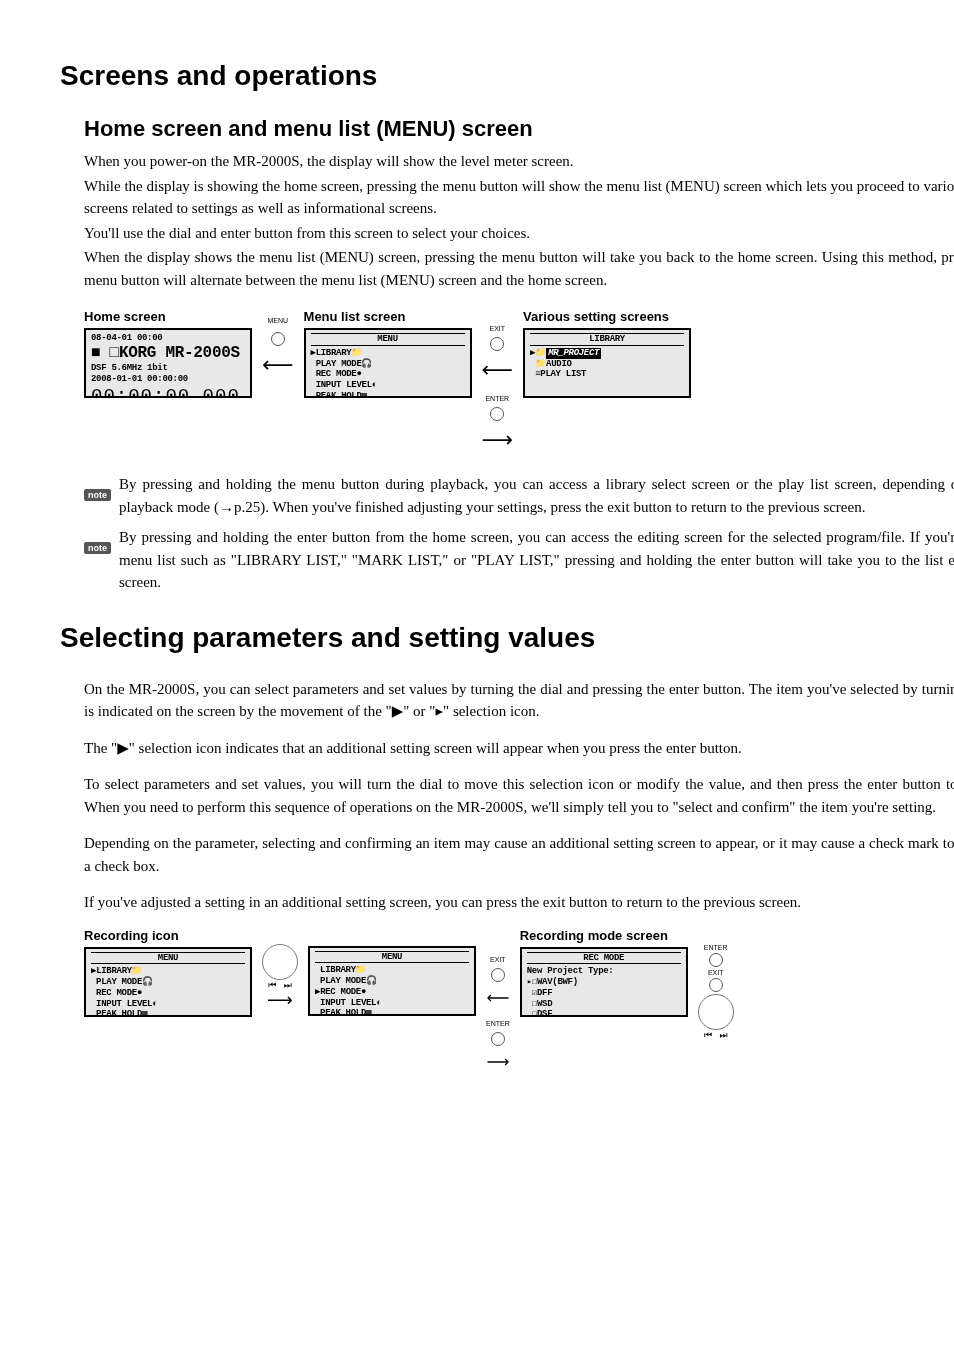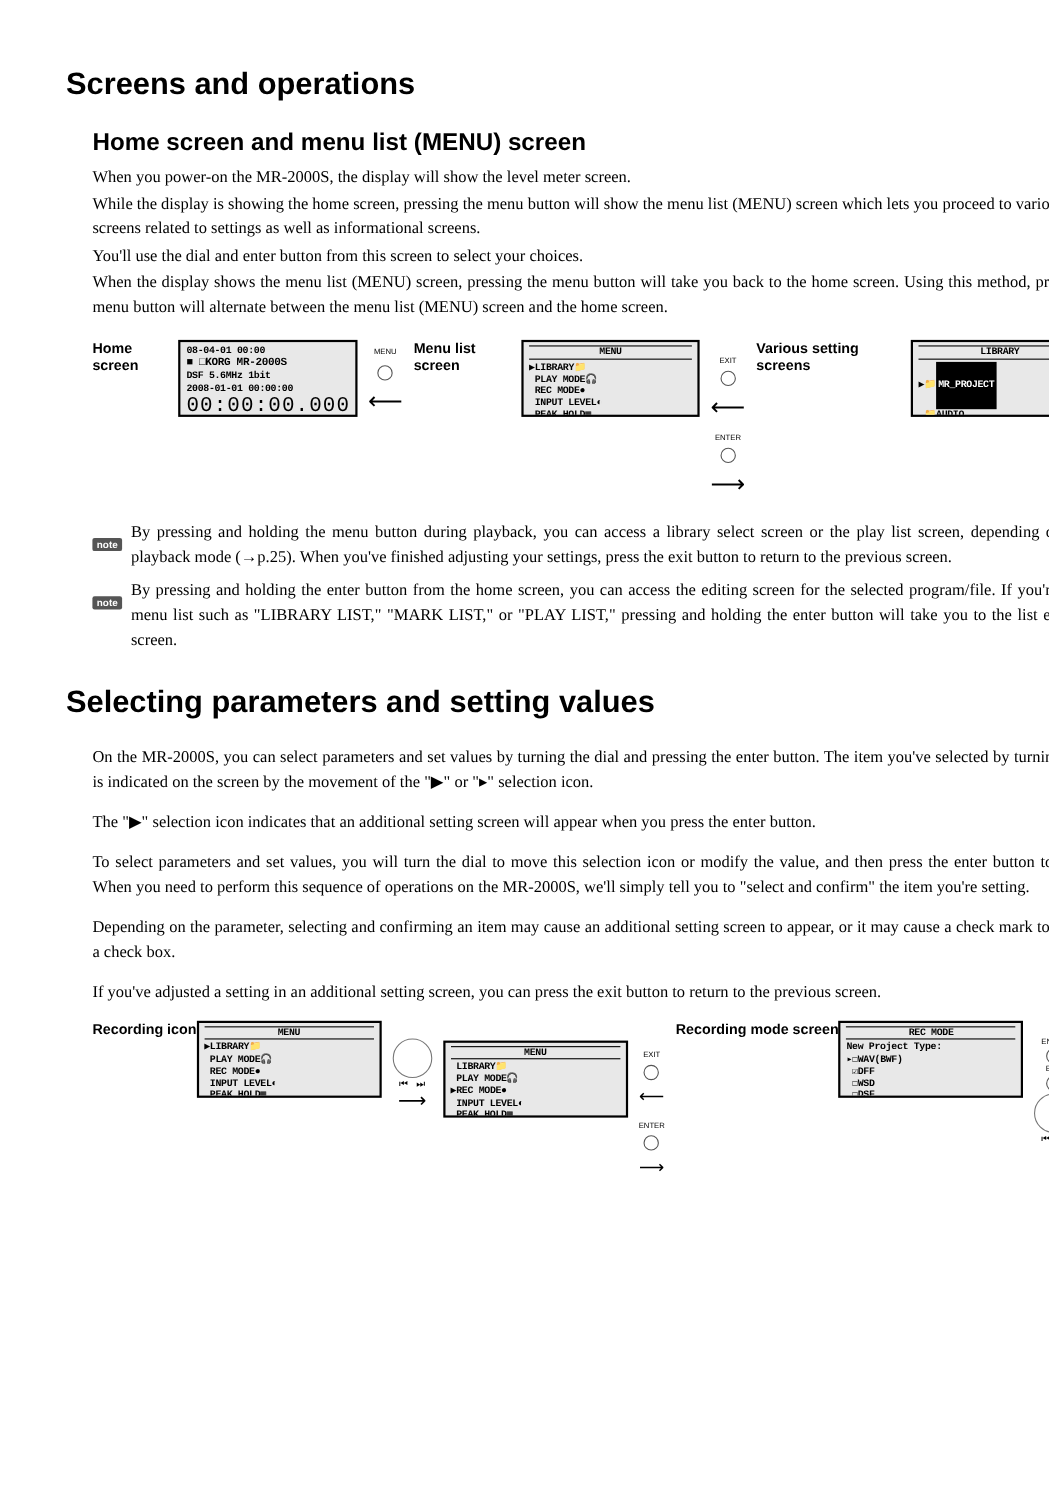--- a/index.html
+++ b/index.html
@@ -37,21 +37,21 @@
       text-align: justify;
     }
     .diagram-row {
       margin: 18px 24px 22px 24px;
       display: flex;
       align-items: flex-start;
       gap: 10px;
     }
     .diagram-col {
       display: flex;
-      flex-direction: row;
+      flex-direction: column;
       align-items: center;
     }
     .diagram-label {
       font-family: Arial, Helvetica, sans-serif;
       font-size: 13px;
       font-weight: bold;
       margin-bottom: 4px;
       align-self: flex-start;
     }
     .lcd-box {
@@ -150,41 +150,41 @@
     }
     .controls-col {
       display: flex;
       flex-direction: column;
       align-items: center;
       justify-content: center;
       padding-top: 16px;
       font-family: Arial, sans-serif;
       font-size: 7px;
     }
-    .highlight-row { background: #000; color: #fff; display: inline-block; padding: 16px 2px; }
+    .highlight-row { background: #000; color: #fff; display: inline-block; padding: 0 2px; font-style: italic; }
   </style>
 </head>
 <body>
 <div class="container">
 
 <h1>Screens and operations</h1>
 
 <h2>Home screen and menu list (MENU) screen</h2>
 
 <p class="body-text">When you power-on the MR-2000S, the display will show the level meter screen.</p>
 <p class="body-text">While the display is showing the home screen, pressing the menu button will show the menu list (MENU) screen which lets you proceed to various screens related to settings as well as informational screens.</p>
 <p class="body-text">You'll use the dial and enter button from this screen to select your choices.</p>
 <p class="body-block">When the display shows the menu list (MENU) screen, pressing the menu button will take you back to the home screen. Using this method, pressing the menu button will alternate between the menu list (MENU) screen and the home screen.</p>
 
 <div class="diagram-row">
   <div class="diagram-col">
     <div class="diagram-label">Home screen</div>
     <div class="lcd-box home-lcd">
       <div>08-04-01 00:00</div>
-      <div style="font-size:10px;">■ □<span>KORG MR-2000S</span></div>
+      <div style="font-size:16px;">■ □<span>KORG MR-2000S</span></div>
       <div>DSF 5.6MHz 1bit</div>
       <div>2008-01-01 00:00:00</div>
       <div class="bigtime">00:00:00.000</div>
     </div>
   </div>
   <div class="btn-stack">
     <div class="btn-label">MENU</div>
     <div class="btn-circle"></div>
     <div class="arrow" style="padding:0;">⟵</div>
   </div>

